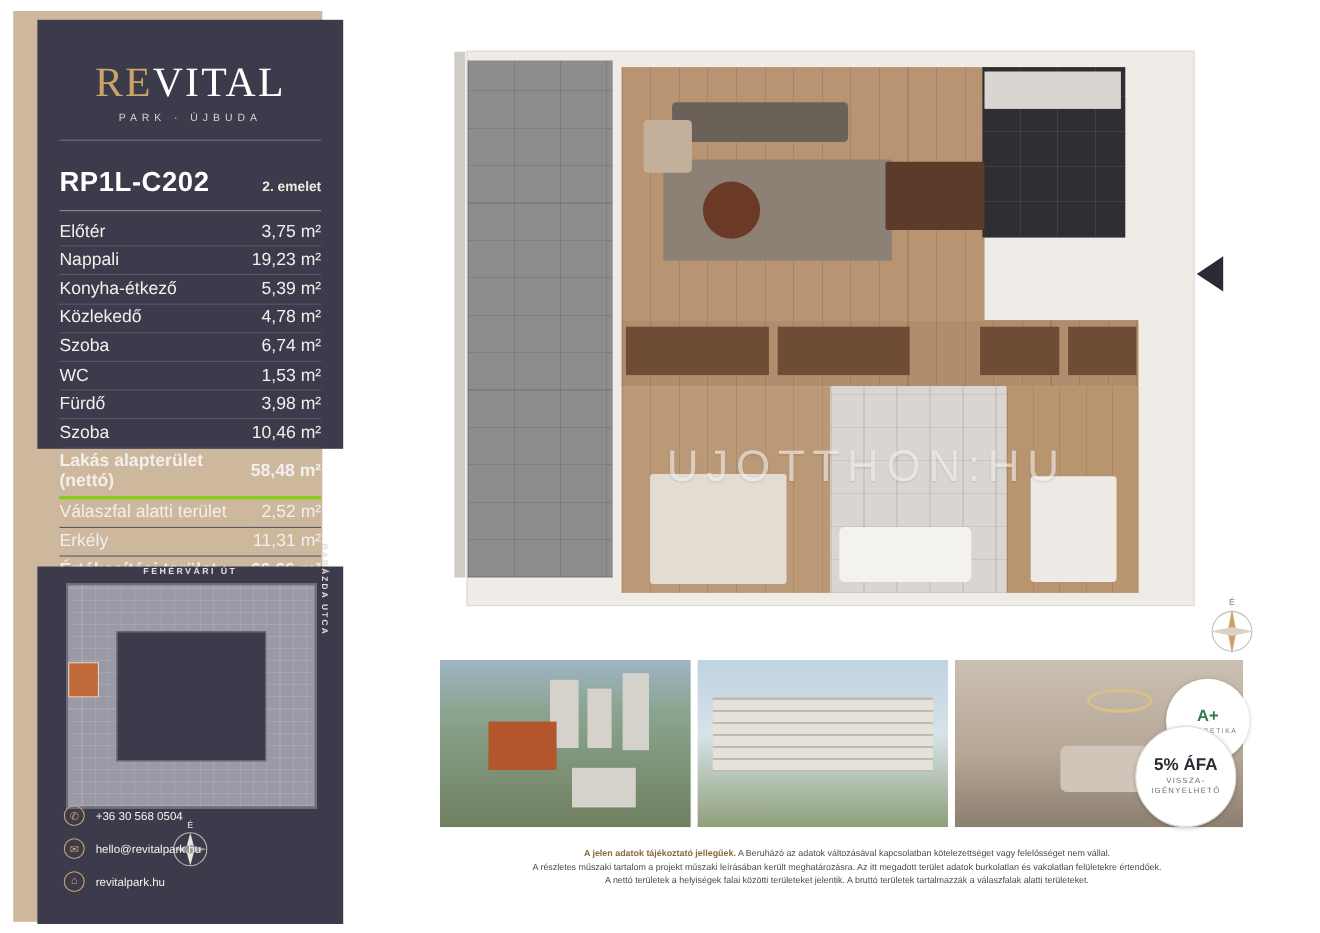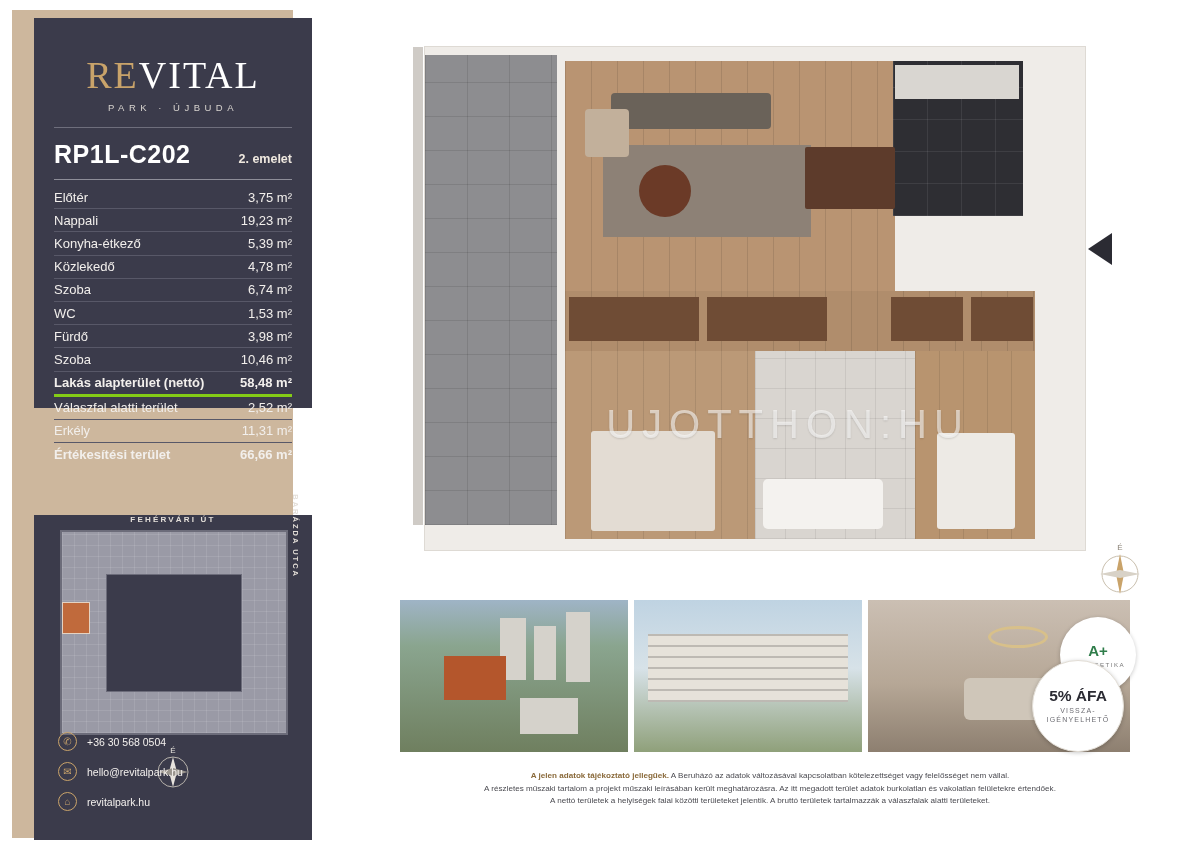--- a/index.html
+++ b/index.html
@@ -33,31 +33,31 @@
   .logo-main .vital { color: #ffffff; }
   .logo-sub {
     margin-top: 8px;
     font-size: 9.5px; letter-spacing: 4.5px; color: #d8d4cf;
   }
   .logo-rule {
     margin: 14px auto 0 auto; width: 238px; height: 1px; background: #6e6e7c;
   }
   .title-row {
     display: flex; align-items: baseline; justify-content: space-between;
-    margin-top: 4px;
+    margin-top: 16px;
   }
   .title-id {
     font-size: 25px; font-weight: bold; letter-spacing: 0.5px; color: #fff;
   }
   .title-floor { font-size: 12.5px; color: #efe8df; font-weight: bold;}
   .rule-strong { margin-top: 10px; height: 1px; background: #8d8d98; }
 
   table.rooms { width: 100%; border-collapse: collapse; margin-top: 6px; }
   table.rooms td {
-    font-size: 13px; color: #f2efec; padding: 3.6px 0 3.6px 0;
+    font-size: 16px; color: #f2efec; padding: 3.6px 0 3.6px 0;
     border-bottom: 1px solid #585868;
   }
   table.rooms td.val { text-align: right; white-space: nowrap; }
   table.rooms tr.bold td { font-weight: bold; }
   table.rooms tr.thick td { border-bottom: 3px solid #84cc16; }
   table.rooms tr.topline td { border-top: 1px solid #b9b9c4; }
   table.rooms tr:last-child td { border-bottom: none; }
 
   .card-bottom {
     position: absolute; left: 22px; top: 505px; width: 278px; height: 325px;

